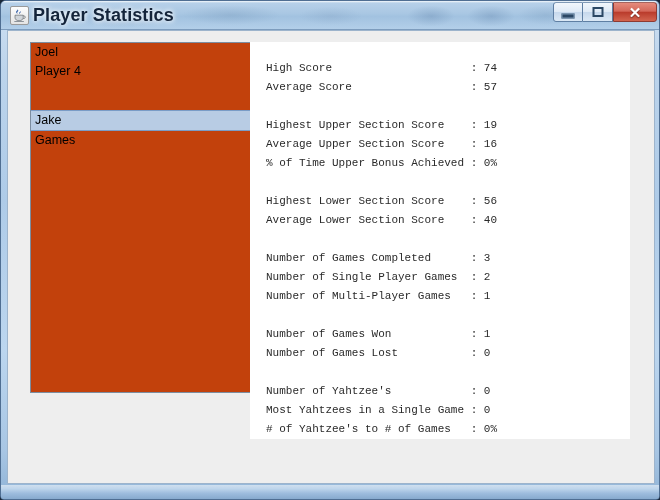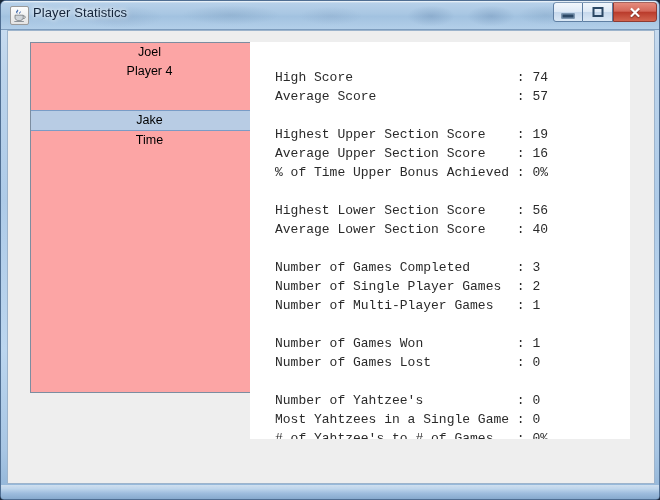--- a/index.html
+++ b/index.html
@@ -67,25 +67,26 @@
     width: 17px; height: 17px;
     background: linear-gradient(to bottom, #fdfdfd, #e4e4e4);
     border: 1px solid #9a9a9a;
     border-radius: 2px;
   }
   #app-icon svg { position: absolute; left: 2px; top: 1px; }
 
   #window-title {
     position: absolute;
     left: 32px; top: 4px;
-    font-size: 13px;
+    font-size: 18px;
     color: #14243a;
     letter-spacing: .1px;
     text-shadow: 0 0 4px rgba(255,255,255,.95), 0 0 7px rgba(255,255,255,.8);
     white-space: nowrap;
+    font-weight: bold;
   }
 
   
   .winbtn {
     position: absolute;
     top: 1px;
     height: 20px;
     border: 1px solid #5f7fa3;
     box-sizing: border-box;
     cursor: default;
@@ -153,25 +154,24 @@
       #9dbcdd 60%,
       #87aace 100%);
   }
 
   
   #player-list {
     position: absolute;
     left: 22px; top: 11px;
     width: 235px;
     height: 351px;
-    background: #fca5a5;
+    background: #c2410c;
     border: 1px solid #7c8da0;
     box-sizing: border-box;
     overflow: hidden;
-    text-align: center;
   }
   .list-item {
     height: 19px;
     line-height: 19px;
     padding-left: 4px;
     font-size: 12.5px;
     color: #000000;
     box-sizing: border-box;
     white-space: nowrap;
     font-family: "Liberation Sans", sans-serif;
@@ -192,25 +192,25 @@
     left: 242px; top: 11px;
     width: 380px;
     height: 397px;
     background: #ffffff;
     box-sizing: border-box;
     overflow: hidden;
     padding: 9px 0 0 8px;
   }
   #stats-text {
     font-family: "Liberation Mono", "DejaVu Sans Mono", monospace;
-    font-size: 13px;
+    font-size: 11px;
     line-height: 19px;
     color: #2a2a2a;
     white-space: pre;
-    margin: 17px;
+    margin: 8px;
     letter-spacing: 0px;
   }
 </style>
 </head>
 <body>
 
 <div id="window">
 
   <div id="titlebar">
     <div id="app-icon">
@@ -234,21 +234,21 @@
       <span class="glyph">✕</span>
     </div>
   </div>
 
   <div id="client">
 
     <div id="player-list">
       <div class="list-item">Joel</div>
       <div class="list-item">Player 4</div>
       <div class="list-item selected">Jake</div>
-      <div class="list-item">Time</div>
+      <div class="list-item">Games</div>
     </div>
 
     <div id="stats-panel">
       <pre id="stats-text">High Score                     : 74
 Average Score                  : 57
 
 Highest Upper Section Score    : 19
 Average Upper Section Score    : 16
 % of Time Upper Bonus Achieved : 0%
 

